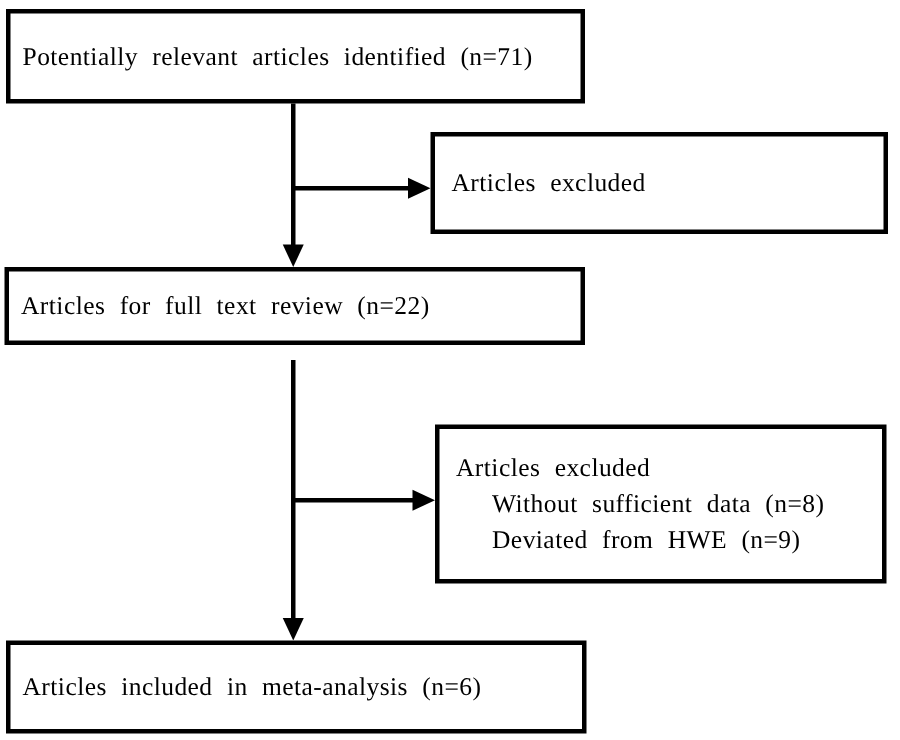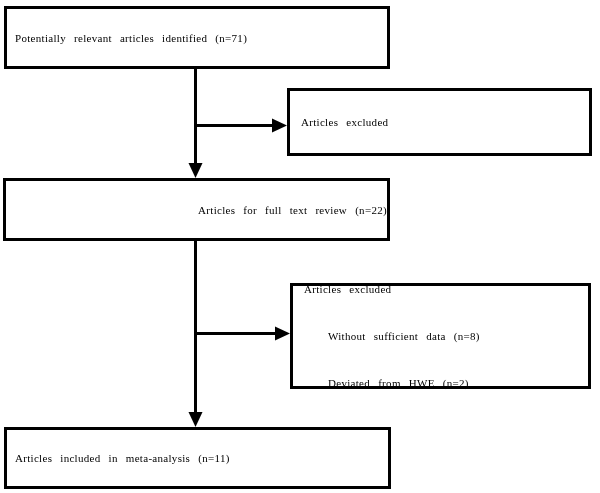--- a/index.html
+++ b/index.html
@@ -25,32 +25,32 @@
     pointer-events: none;
   }
   .box {
     position: absolute;
     box-sizing: border-box;
     border: 3px solid #000000;
     background: #ffffff;
     display: flex;
     flex-direction: column;
     justify-content: center;
-    font-size: 11px;
+    font-size: 17px;
     letter-spacing: 0.3px;
     word-spacing: 5px;
     line-height: 24px;
   }
   .box-identified   { left: 4px;   top: 6px;   width: 386px; height: 63px; padding-left: 8px; }
   .box-excl-abs     { left: 287px; top: 88px;  width: 305px; height: 68px; padding-left: 11px; }
-  .box-fulltext     { left: 3px;   top: 178px; width: 387px; height: 63px; padding-left: 8px; align-items: flex-end; }
+  .box-fulltext     { left: 3px;   top: 178px; width: 387px; height: 52px; padding-left: 8px; }
   .box-excl-full    { left: 290px; top: 283px; width: 301px; height: 106px; padding-left: 11px; }
   .box-included     { left: 4px;   top: 427px; width: 387px; height: 62px; padding-left: 8px; }
   .indent-item { padding-left: 20px; }
-  .indent-item-lg { padding-left: 24px; margin-top: 23px; }
+  .indent-item-lg { padding-left: 24px; }
 </style>
 </head>
 <body>
 
 <div class="figure">
 
   <svg class="connector-layer" viewBox="0 0 600 493" xmlns="http://www.w3.org/2000/svg">
 
     <line x1="195.5" y1="68" x2="195.5" y2="166" stroke-width="3" stroke="#000000"></line>
     <polygon points="195.5,178 188.5,163 202.5,163" fill="#000000"></polygon>
@@ -73,20 +73,20 @@
     <div>Articles excluded</div>
   </div>
 
   <div class="box box-fulltext">
     <div>Articles for full text review (n=22)</div>
   </div>
 
   <div class="box box-excl-full">
     <div>Articles excluded</div>
     <div class="indent-item-lg">Without sufficient data (n=8)</div>
-    <div class="indent-item-lg">Deviated from HWE (n=2)</div>
+    <div class="indent-item-lg">Deviated from HWE (n=9)</div>
   </div>
 
   <div class="box box-included">
-    <div>Articles included in meta-analysis (n=11)</div>
+    <div>Articles included in meta-analysis (n=6)</div>
   </div>
 
 </div>
 
 </body></html>

